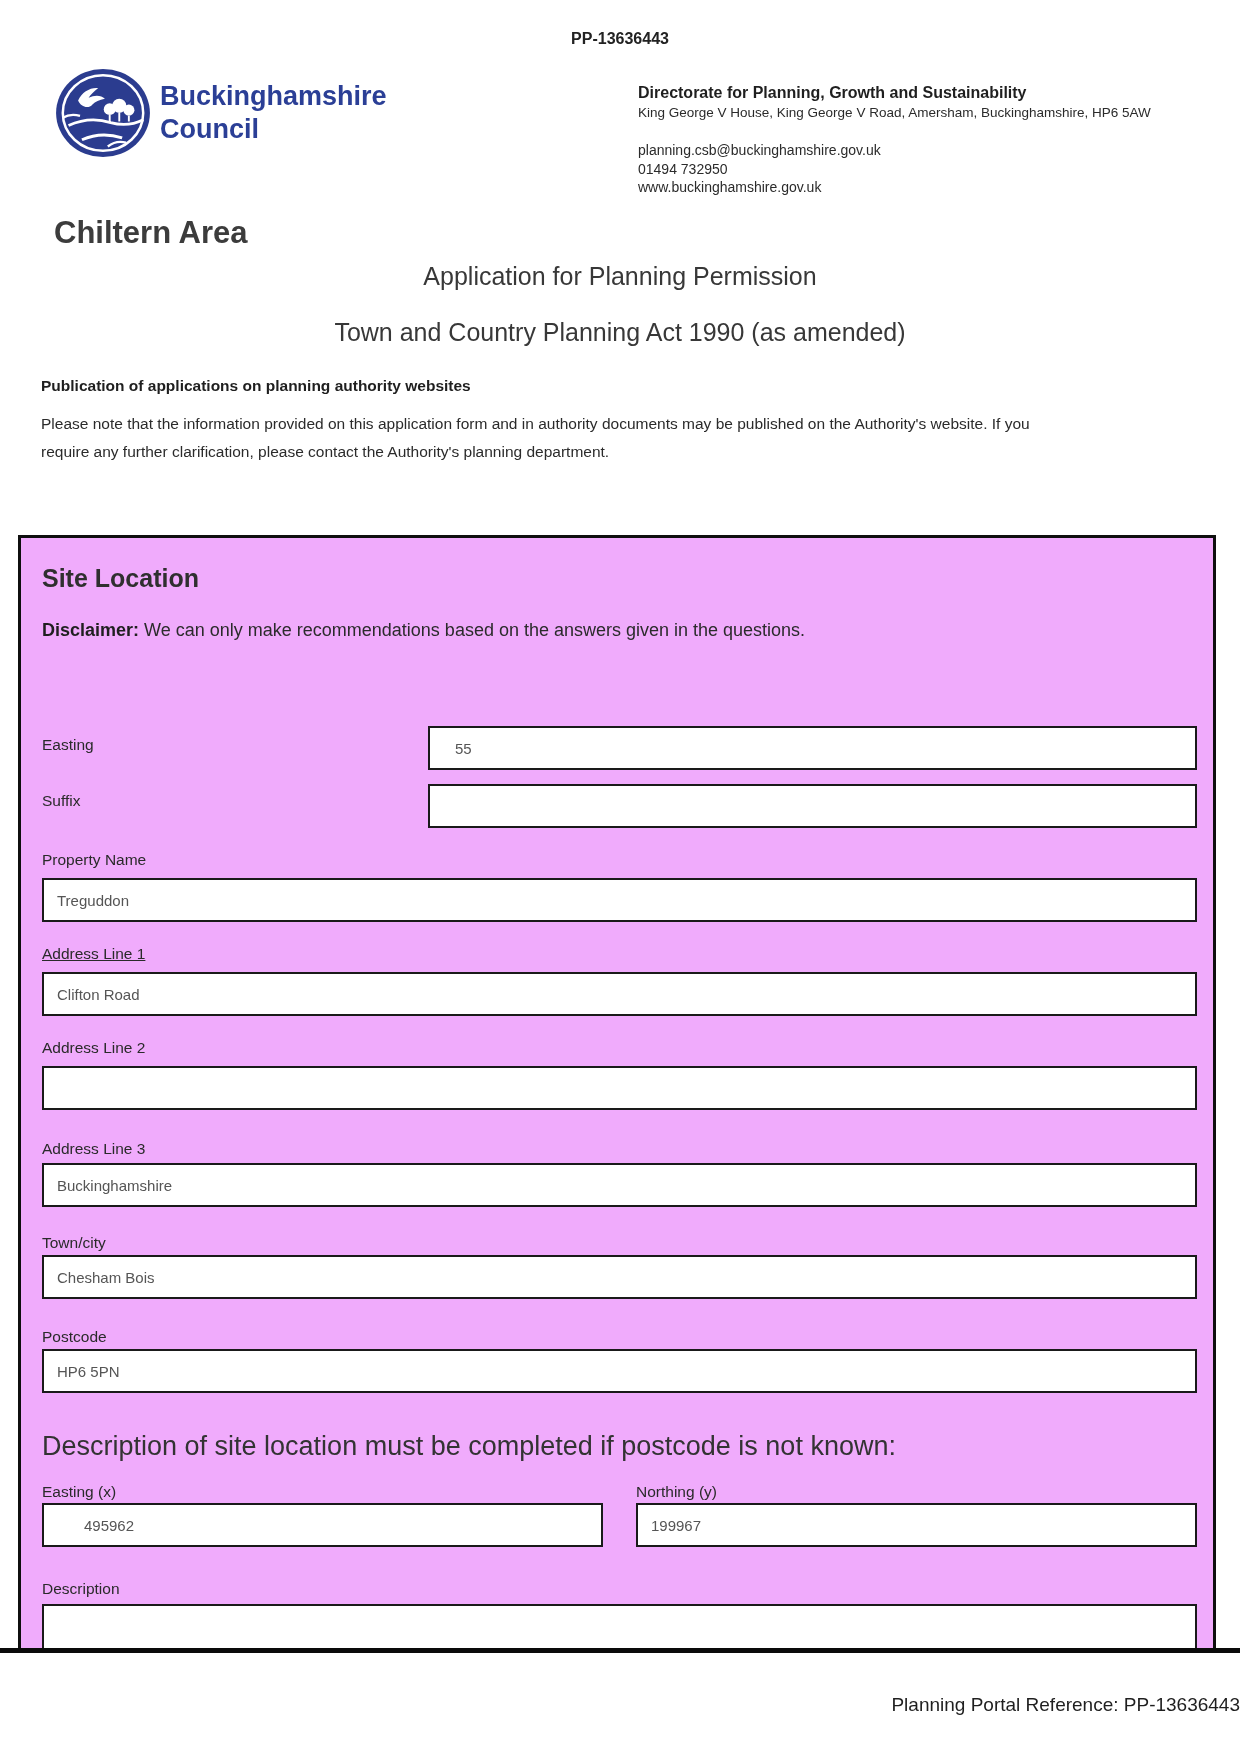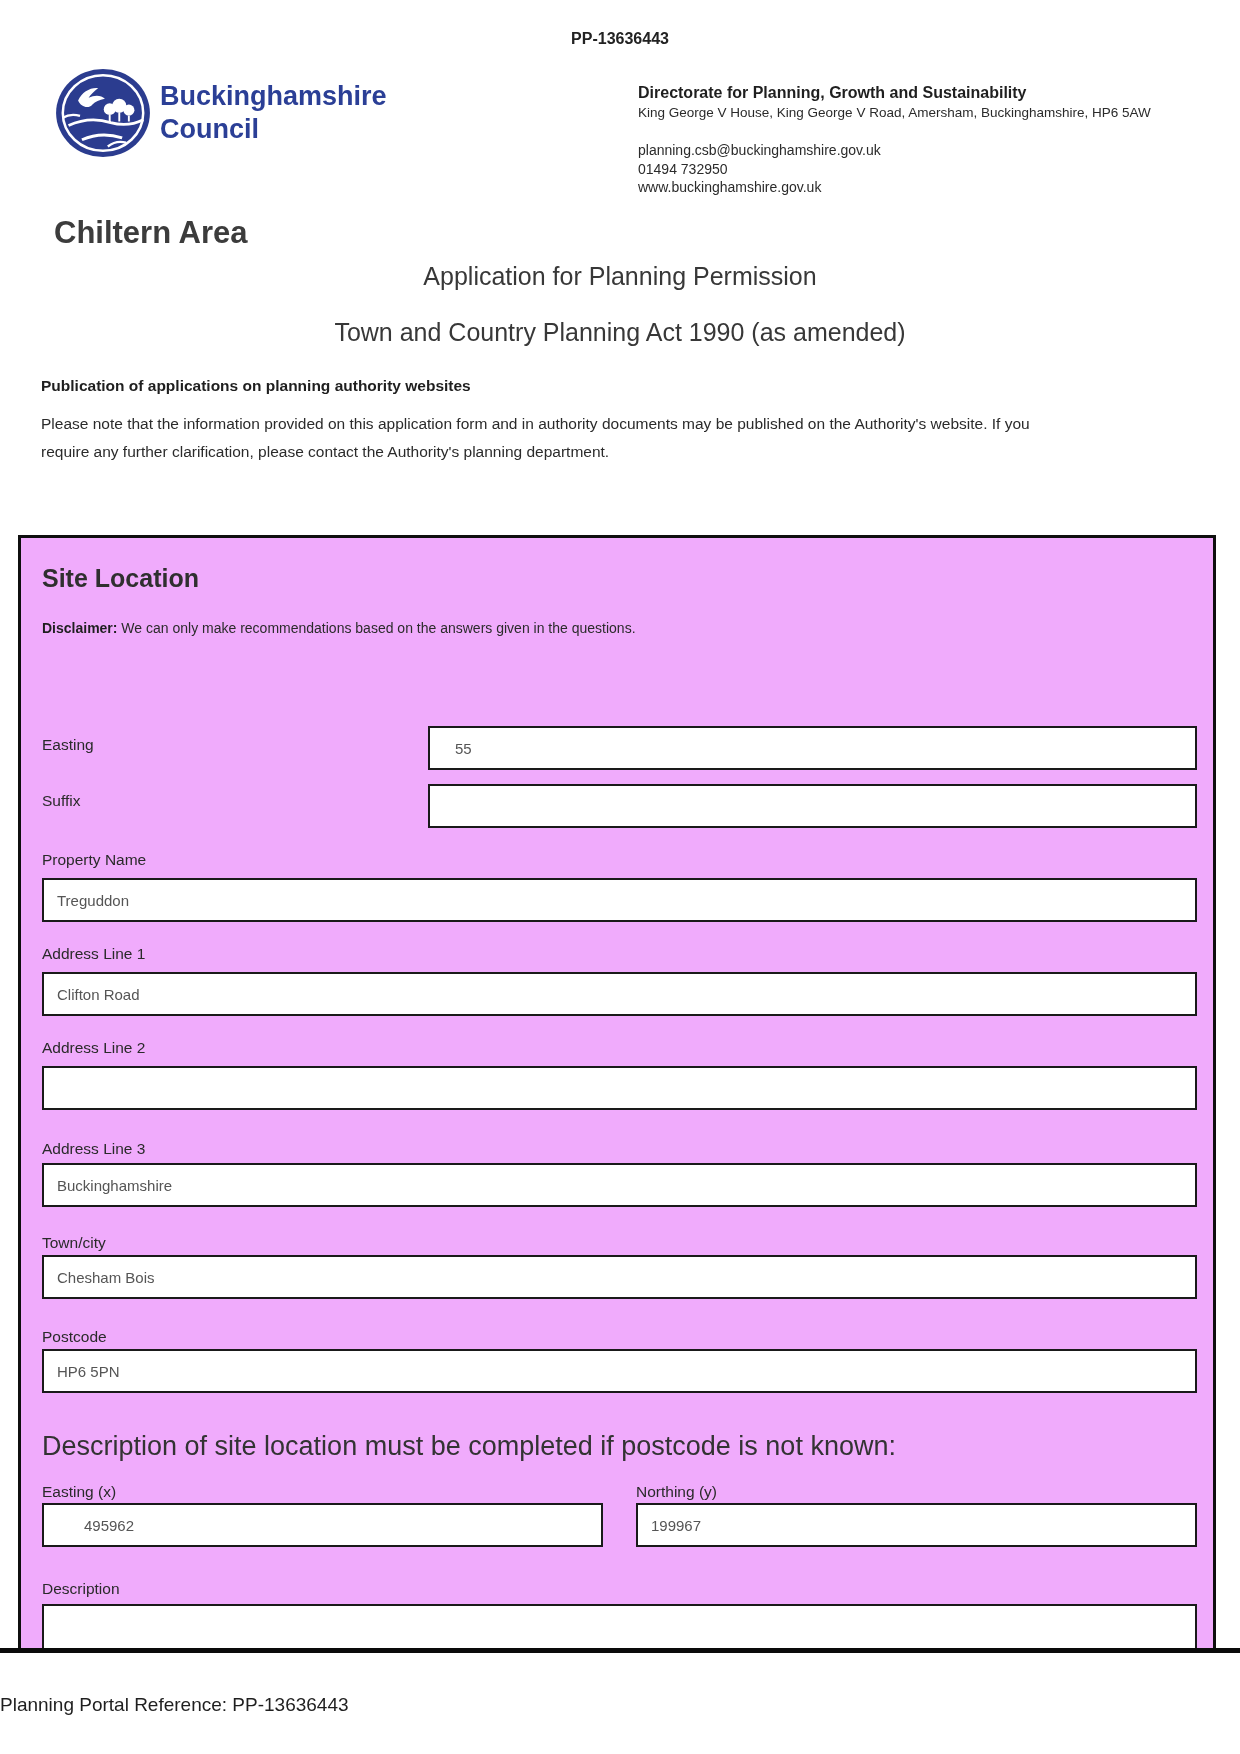--- a/index.html
+++ b/index.html
@@ -24,58 +24,58 @@
   .sub-title{position:absolute;left:0;top:318px;width:1240px;text-align:center;font-size:25px;color:#383838;}
   .pub-heading{position:absolute;left:41px;top:377px;font-weight:bold;font-size:15.5px;color:#1f1f1f;}
   .pub-note{position:absolute;left:41px;top:410px;width:1160px;font-size:15.5px;line-height:28px;color:#2b2b2b;white-space:pre-line;}
 
   
   .site-box{
     position:absolute;left:18px;top:535px;width:1198px;height:1118px;
     border:3px solid #0f0f0f;border-bottom:none;background:#f0abfc;box-sizing:border-box;
   }
   .sl-heading{position:absolute;left:21px;top:26px;font-weight:bold;font-size:25px;color:#2f2f2f;}
-  .sl-disclaimer{position:absolute;left:21px;top:82px;font-size:14px;color:#2b2b2b;}
+  .sl-disclaimer{position:absolute;left:21px;top:82px;font-size:18px;color:#2b2b2b;}
   .sl-disclaimer b{color:#1f1f1f;}
   .sl-note{position:absolute;left:21px;top:126px;width:1150px;font-size:15.5px;line-height:28px;color:#2b2b2b;white-space:pre-line;}
 
   .flabel{position:absolute;font-size:15.5px;color:#2a2a2a;}
   .finput{
     position:absolute;box-sizing:border-box;height:44px;border:2px solid #1a1a1a;background:#fff;
     font-family:"Liberation Sans", sans-serif;font-size:15px;color:#555;padding:0 13px;outline:none;
   }
   
   .lbl-number{left:21px;top:198px;}
   .inp-number{left:407px;top:188px;width:769px;padding-left:25px;}
   .lbl-suffix{left:21px;top:254px;}
   .inp-suffix{left:407px;top:246px;width:769px;}
   
   .lbl-property{left:21px;top:313px;}  .inp-property{left:21px;top:340px;width:1155px;}
-  .lbl-addr1{left:21px;top:407px;}     .inp-addr1{left:21px;top:434px;width:1155px;}
+  .lbl-addr1{left:21px;top:407px;text-decoration:underline;}     .inp-addr1{left:21px;top:434px;width:1155px;}
   .lbl-addr2{left:21px;top:501px;}     .inp-addr2{left:21px;top:528px;width:1155px;}
   .lbl-addr3{left:21px;top:602px;}     .inp-addr3{left:21px;top:625px;width:1155px;}
   .lbl-town{left:21px;top:696px;}      .inp-town{left:21px;top:717px;width:1155px;}
   .lbl-postcode{left:21px;top:790px;}  .inp-postcode{left:21px;top:811px;width:1155px;}
 
   .desc-heading{position:absolute;left:21px;top:893px;font-size:27px;color:#333;}
   .lbl-easting{left:21px;top:945px;}
   .lbl-northing{left:615px;top:945px;}
   .inp-easting{left:21px;top:965px;width:561px;padding-left:40px;}
   .inp-northing{left:615px;top:965px;width:561px;}
   .lbl-desc{left:21px;top:1042px;}
   .desc-area{
     position:absolute;left:21px;top:1066px;width:1155px;height:52px;box-sizing:border-box;
     border:2px solid #1a1a1a;border-bottom:none;background:#fff;resize:none;outline:none;
     font-family:"Liberation Sans", sans-serif;font-size:15px;color:#555;padding:8px 13px;
   }
 
   
   .cut-line{position:absolute;left:0;top:1648px;width:1240px;height:5px;background:#0a0a0a;z-index:5;}
   .below-cut{position:absolute;left:0;top:1653px;width:1240px;height:101px;background:#ffffff;z-index:4;}
-  .footer-ref{position:absolute;left:0;top:1694px;width:1240px;text-align:left;font-size:19px;color:#1f1f1f;z-index:6;}
+  .footer-ref{position:absolute;left:0;top:1694px;width:1240px;text-align:right;font-size:19px;color:#1f1f1f;z-index:6;}
 </style>
 </head>
 <body>
 
 <div class="page">
 
   <div class="ref-top">
     <span>PP-13636443</span>
   </div>
 

